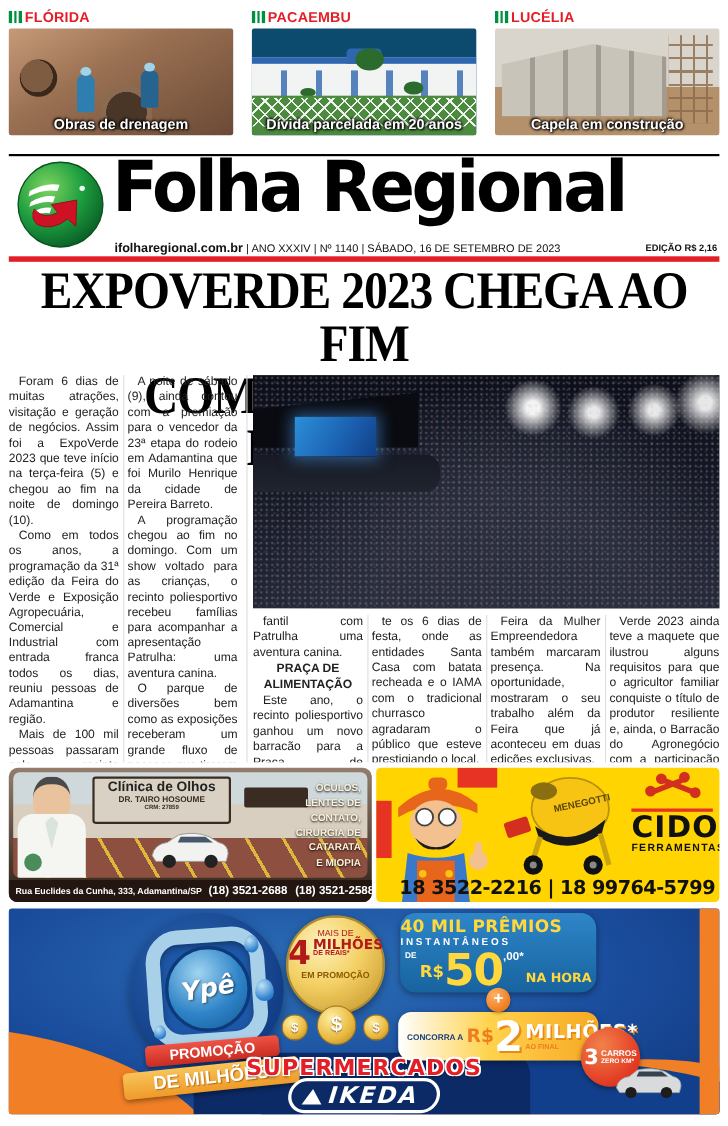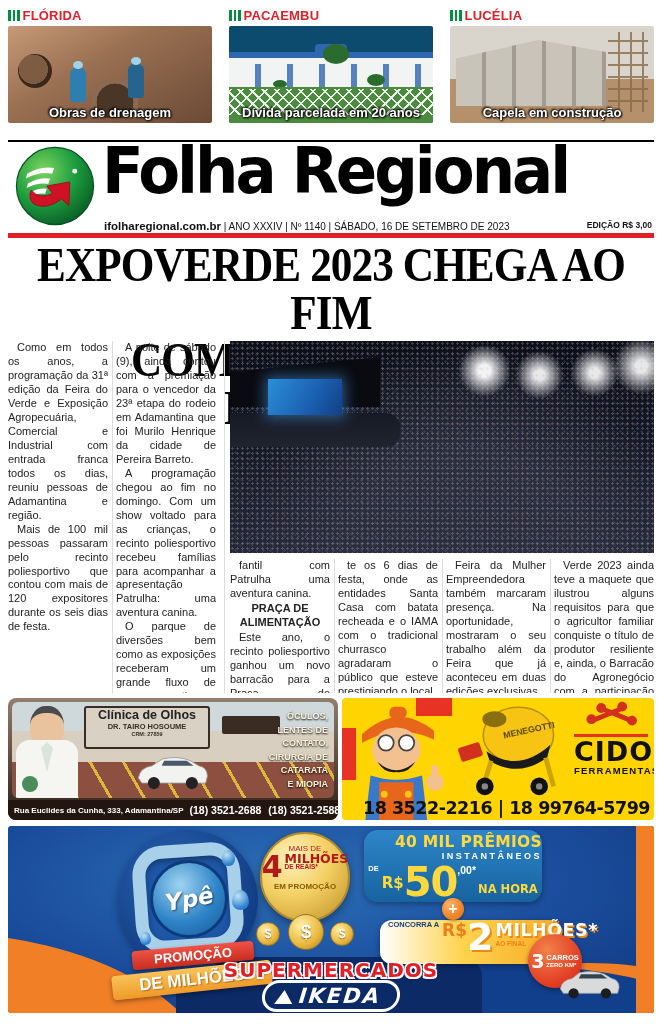--- a/index.html
+++ b/index.html
@@ -192,37 +192,37 @@
   .yp-coin .s4{font-size:8px;font-weight:bold;color:#8a5a00;margin-top:2px;}
   .yp-dollars{position:absolute;left:246px;top:88px;width:104px;height:36px;}
   .dollar{position:absolute;border-radius:50%;color:#fff;font-weight:800;text-align:center;
       background:radial-gradient(circle at 35% 30%,#fdeea0,#e9b83f 60%,#b08020);
       border:1.5px solid #9a7420;text-shadow:0 1px 1px rgba(120,70,0,.8);}
   .d1{left:2px;top:8px;width:22px;height:22px;font-size:12px;line-height:22px;}
   .d2{left:34px;top:0;width:34px;height:34px;font-size:19px;line-height:34px;}
   .d3{left:76px;top:8px;width:22px;height:22px;font-size:12px;line-height:22px;}
   
   .yp-box1{position:absolute;left:356px;top:4px;width:178px;height:72px;border-radius:14px;
-      background:linear-gradient(#2e86c8,#17639f);text-align:right;color:#fff;
+      background:linear-gradient(#2e86c8,#17639f);text-align:left;color:#fff;
       box-shadow:0 2px 6px rgba(0,0,0,.35);}
   .b1-l1{color:#ffd83d;font-weight:800;font-size:15.5px;font-family:"DejaVu Sans",sans-serif;margin-top:3px;letter-spacing:.3px;}
   .b1-l2{font-weight:bold;font-size:9px;letter-spacing:2.5px;}
   .b1-row{display:flex;justify-content:center;align-items:flex-start;line-height:1;margin-top:1px;}
   .b1-de{font-size:7.5px;font-weight:bold;margin:3px 3px 0 0;}
   .b1-rs{color:#ffd83d;font-weight:800;font-size:15px;margin-top:14px;font-family:"DejaVu Sans",sans-serif;}
   .b1-big{color:#ffd83d;font-weight:800;font-size:40px;font-family:"DejaVu Sans",sans-serif;letter-spacing:-1px;}
   .b1-cents{font-size:10.5px;font-weight:bold;margin-top:3px;}
   .b1-l3{color:#ffd83d;font-weight:800;font-size:11.5px;margin:22px 0 0 2px;font-family:"DejaVu Sans",sans-serif;}
   .yp-plus{position:absolute;left:434px;top:72px;width:22px;height:22px;border-radius:50%;z-index:4;
       background:radial-gradient(circle at 35% 30%,#ffb066,#ef7d1e 70%);color:#fff;font-weight:800;
       font-size:16px;line-height:21px;text-align:center;box-shadow:0 1px 3px rgba(0,0,0,.4);}
   
-  .yp-box2{position:absolute;left:372px;top:94px;width:182px;height:44px;border-radius:12px;
+  .yp-box2{position:absolute;left:354px;top:94px;width:182px;height:44px;border-radius:12px;
       background:linear-gradient(90deg,#ffffff,#ffd34e 45%,#f7a823);box-shadow:0 2px 6px rgba(0,0,0,.35);
-      display:flex;align-items:flex-start;padding:0 8px;box-sizing:border-box;}
+      display:flex;align-items:center;padding:0 8px;box-sizing:border-box;}
   .b2-l1{color:#1a3d7c;font-weight:800;font-size:7.5px;white-space:nowrap;margin-right:3px;}
   .b2-rs{color:#ef7d1e;font-weight:800;font-size:17px;font-family:"DejaVu Sans",sans-serif;}
   .b2-big{color:#fff;font-weight:800;font-size:38px;line-height:.9;font-family:"DejaVu Sans",sans-serif;
       text-shadow:2px 2px 0 #e88a1a;}
   .b2-col{margin-left:2px;}
   .b2-word{color:#fff;font-weight:800;font-size:17.5px;font-family:"DejaVu Sans",sans-serif;
       text-shadow:1.5px 1.5px 0 #e88a1a;letter-spacing:.5px;}
   .b2-sub{color:#ef7d1e;font-weight:800;font-size:6.5px;}
   .yp-cars{position:absolute;left:520px;top:108px;width:54px;height:54px;border-radius:50%;z-index:5;
       background:radial-gradient(circle at 35% 30%,#f2814a,#e0341f 75%);color:#fff;text-align:center;
@@ -314,37 +314,38 @@
       <g fill="#fff">
         <path d="M16 35 q17 -10 33 -7 l-2.5 7 q-15 -3 -32 6 z"></path>
         <path d="M17 47 q14 -8 27 -6 l-2.2 6.5 q-12 -2 -26.5 5 z"></path>
         <path d="M20 58 q10 -6 20 -4.5 l-2 6 q-9 -1.5 -19.5 4 z"></path>
       </g>
       <path d="M24 72 q-8 -8 -3 -17 q10 12 26 4 l-7 -9 l28 -5 l-1 29 l-9 -8 q-18 14 -34 6 z" fill="#cf1126" stroke="#8f0c1d" stroke-width="1"></path>
       <circle cx="74" cy="32" r="3" fill="#fff" opacity="0.95"></circle>
     </svg>
     <div class="mast-title">Folha Regional</div>
     <div class="mast-info"><b>ifolharegional.com.br</b><span> | ANO XXXIV | Nº 1140 | SÁBADO, 16 DE SETEMBRO DE 2023</span></div>
-    <div class="mast-edition">EDIÇÃO R$ 3,00</div>
+    <div class="mast-edition">EDIÇÃO R$ 2,16</div>
   </div>
   <div class="rule-red"></div>
 
   <h1 class="headline" style="margin:0;">
     <div>EXPOVERDE 2023 CHEGA AO FIM</div>
     <div>COM RECORDE EM NÚMEROS</div>
   </h1>
 
   <div class="article">
     <div class="vrule vr1"></div>
     <div class="vrule vr2"></div>
     <div class="vruleB vr3"></div>
     <div class="vruleB vr4"></div>
     <div class="vruleB vr5"></div>
 
     <div class="colA c1">
+      <p>Foram 6 dias de muitas atrações, visitação e geração de negócios. Assim foi a ExpoVerde 2023 que teve início na terça-feira (5) e chegou ao fim na noite de domingo (10).</p>
       <p>Como em todos os anos, a programação da 31ª edição da Feira do Verde e Exposição Agropecuária, Comercial e Industrial com entrada franca todos os dias, reuniu pessoas de Adamantina e região.</p>
       <p>Mais de 100 mil pessoas passaram pelo recinto poliesportivo que contou com mais de 120 expositores durante os seis dias de festa.</p>
 
     </div>
     <div class="colA c2">
       <p>A noite de sábado (9), ainda contou com a premiação para o vencedor da 23ª etapa do rodeio em Adamantina que foi Murilo Henrique da cidade de Pereira Barreto.</p>
       <p>A programação chegou ao fim no domingo. Com um show voltado para as crianças, o recinto poliesportivo recebeu famílias para acompanhar a apresentação Patrulha: uma aventura canina.</p>
       <p>O parque de diversões bem como as exposições receberam um grande fluxo de pessoas que tiraram o domingo para aproveitar todas as atrações que a ExpoVerde 2023 tinha para oferecer.</p>
 
     </div>

